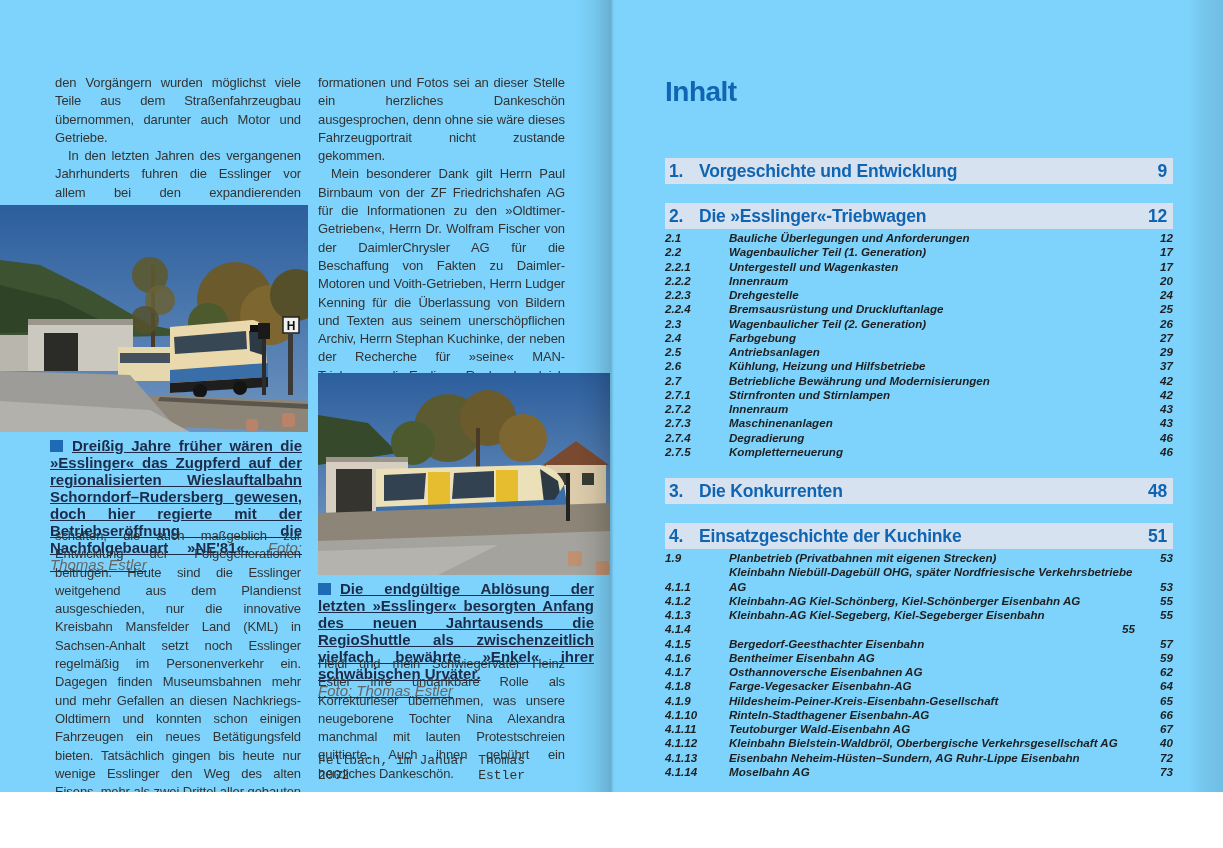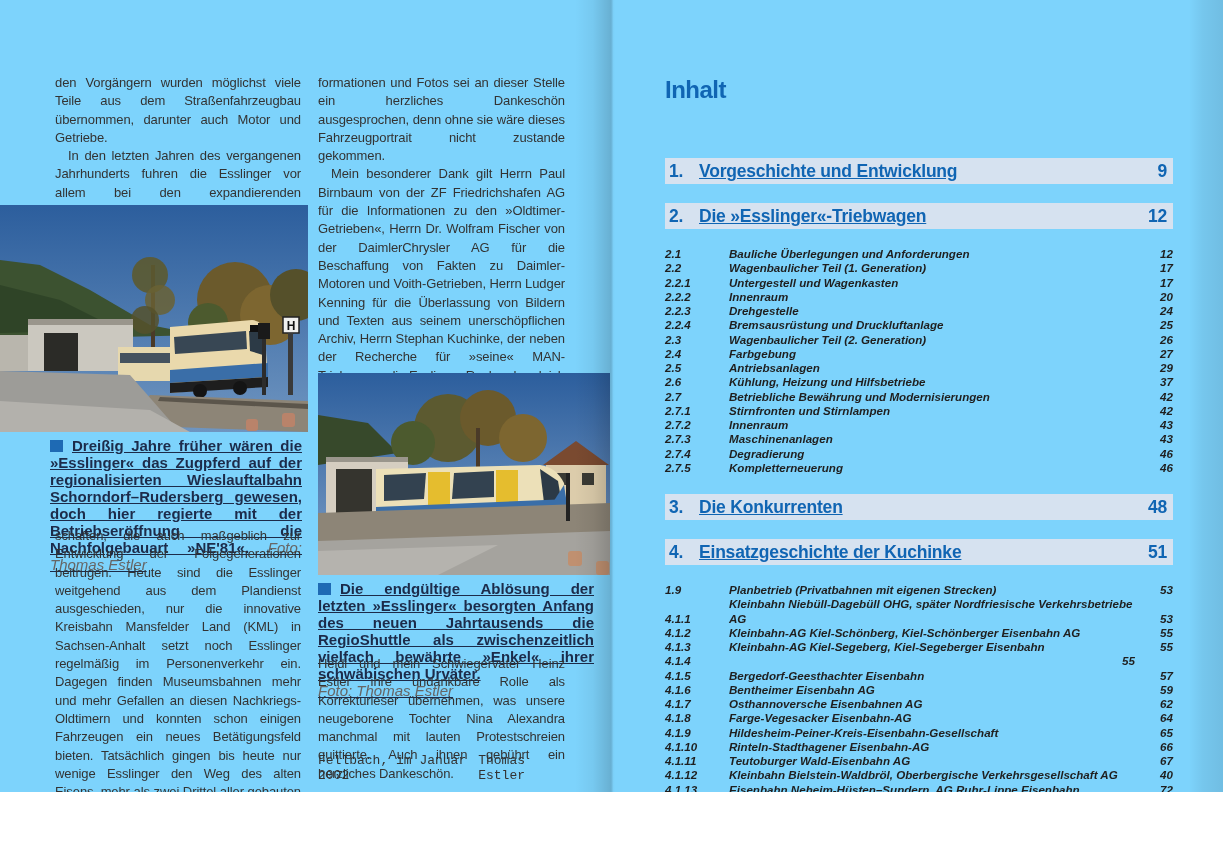--- a/index.html
+++ b/index.html
@@ -26,29 +26,29 @@
   
   .footer{position:absolute;height:20px;border-bottom:1.6px solid #2a2a2a;display:flex;align-items:flex-end;}
   .pagenum-box{background:#b9d2ea;font-weight:bold;font-size:12.5px;color:#10233c;
                width:38px;height:19px;display:flex;align-items:center;justify-content:center;}
   .pagenum-box.left{border-right:3.5px solid #0e3a66;margin-right:22px;}
   .pagenum-box.right{border-left:3.5px solid #0e3a66;margin-left:18px;}
   .running-title{font-variant:small-caps;font-size:10.5px;letter-spacing:1.3px;color:#3a3a3a;font-weight:600;
                  padding-bottom:3px;}
   .footer.right{justify-content:flex-end;}
   
-  .inhalt-title{position:absolute;left:665px;top:76px;font-size:24px;font-weight:bold;color:#1065b3;letter-spacing:-0.5px;}
+  .inhalt-title{position:absolute;left:665px;top:76px;font-size:28px;font-weight:bold;color:#1065b3;letter-spacing:-0.5px;}
   .toc{position:absolute;left:665px;top:158px;width:508px;}
   .toc-section{margin-bottom:19px;}
   .toc-band{background:#d6e2f0;color:#1065b3;font-weight:bold;font-size:17.5px;
             display:flex;align-items:center;height:26px;padding:0 6px 0 4px;letter-spacing:-0.2px;}
   .toc-band .num{width:30px;}
-  .toc-band .ttl{flex:1;text-decoration:underline;}
+  .toc-band .ttl{flex:1;}
   .toc-band .pg{text-align:right;}
-  .toc-entries{margin-top:18px;}
+  .toc-entries{margin-top:2px;}
   .toc-entry{display:grid;grid-template-columns:60px 1fr 34px;column-gap:4px;align-items:end;
              font-style:italic;font-weight:bold;font-size:11.6px;line-height:14.25px;color:#1f1f1f;}
   .toc-entry .epg{text-align:right;}
 </style>
 </head>
 <body>
 
 <div class="spread">
 
   <div class="bodycol" style="left:55px;top:74px;width:246px;">

